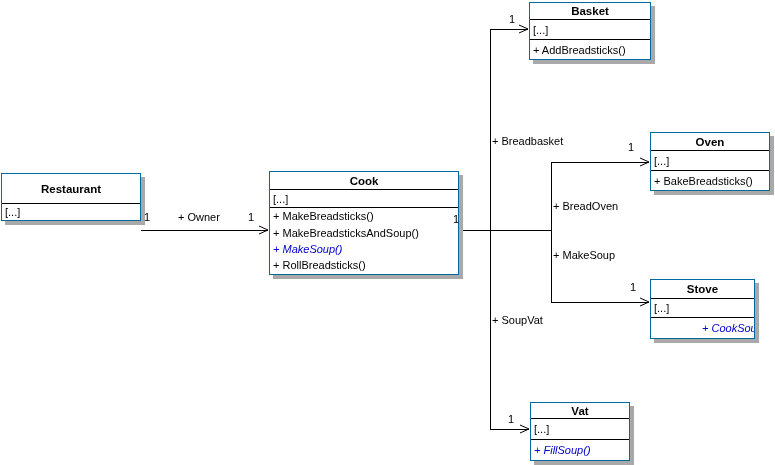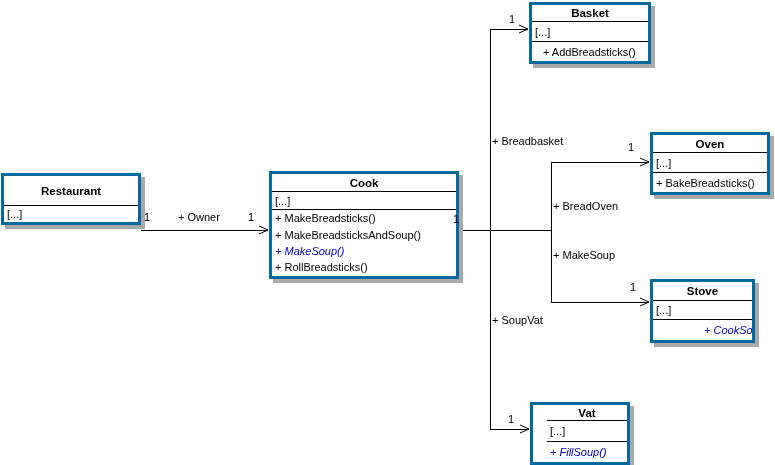--- a/index.html
+++ b/index.html
@@ -4,21 +4,21 @@
 <style>
   html, body { margin:0; padding:0; background:#ffffff; }
   #canvas {
     position:relative; width:775px; height:465px; background:#ffffff;
     font-family:"Liberation Sans", sans-serif; overflow:hidden;
   }
   #wires { position:absolute; left:0; top:0; width:775px; height:465px; z-index:0; }
   .wire { stroke:#000000; stroke-width:1; fill:none; shape-rendering:crispEdges; }
   .arrowhead { stroke:#000000; stroke-width:1; fill:none; }
   .uml-class {
-    position:absolute; background:#ffffff; border:3px solid #0369a1;
+    position:absolute; background:#ffffff; border:1px solid #0369a1;
     box-shadow:4px 4px 0 #a9a9a9; z-index:1; box-sizing:border-box;
   }
   .uml-title {
     font-weight:bold; font-size:11.5px; text-align:center; color:#000000;
     overflow:hidden; white-space:nowrap; display:flex; align-items:center; justify-content:center;
   }
   .uml-attrs {
     border-top:1px solid #000000; font-size:11px; color:#000000;
     padding-left:3px; display:flex; align-items:center; white-space:nowrap; overflow:hidden;
   }
@@ -71,41 +71,41 @@
       <div class="member" style="height:16.4px;">+ MakeBreadsticksAndSoup()</div>
       <div class="member virtual" style="height:16.4px;">+ MakeSoup()</div>
       <div class="member" style="height:16.4px;">+ RollBreadsticks()</div>
     </div>
   </div>
 
   <div class="uml-class" style="left:529px;top:2px;width:122px;">
     <div class="uml-title" style="height:16px;">Basket</div>
     <div class="uml-attrs" style="height:19px;">[...]</div>
     <div class="uml-methods">
-      <div class="member" style="height:19px;margin-left:8px;">+ AddBreadsticks()</div>
+      <div class="member" style="height:19px;">+ AddBreadsticks()</div>
     </div>
   </div>
 
   <div class="uml-class" style="left:650px;top:132px;width:120px;">
     <div class="uml-title" style="height:17px;">Oven</div>
     <div class="uml-attrs" style="height:19px;">[...]</div>
     <div class="uml-methods">
       <div class="member" style="height:19px;">+ BakeBreadsticks()</div>
     </div>
   </div>
 
   <div class="uml-class" style="left:650px;top:279px;width:105px;">
     <div class="uml-title" style="height:18px;">Stove</div>
     <div class="uml-attrs" style="height:18px;">[...]</div>
     <div class="uml-methods">
       <div class="member virtual" style="height:20px;margin-left:48px;">+ CookSoup()</div>
     </div>
   </div>
 
-  <div class="uml-class" style="left:530px;top:402px;width:100px;padding-left:14px;">
+  <div class="uml-class" style="left:530px;top:402px;width:100px;">
     <div class="uml-title" style="height:15px;">Vat</div>
     <div class="uml-attrs" style="height:20px;">[...]</div>
     <div class="uml-methods">
       <div class="member virtual" style="height:20px;">+ FillSoup()</div>
     </div>
   </div>
 
   <div class="lbl" style="left:144px;top:211px;">1</div>
   <div class="lbl" style="left:178px;top:211px;">+ Owner</div>
   <div class="lbl" style="left:248px;top:211px;">1</div>

